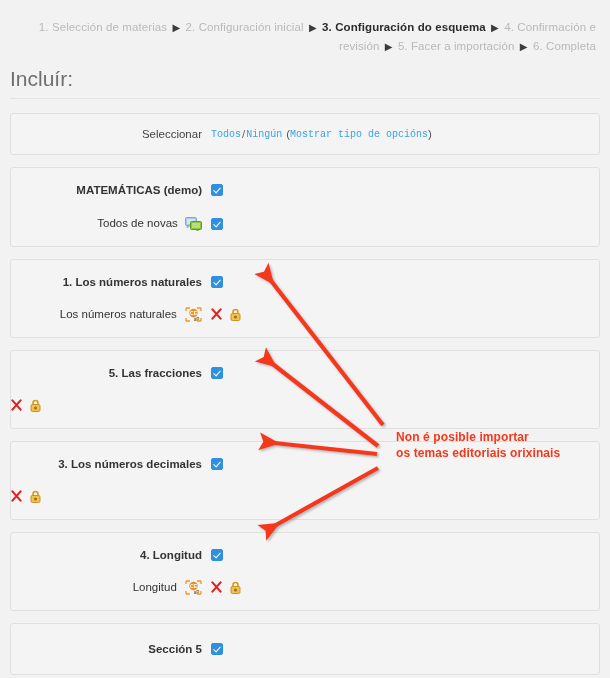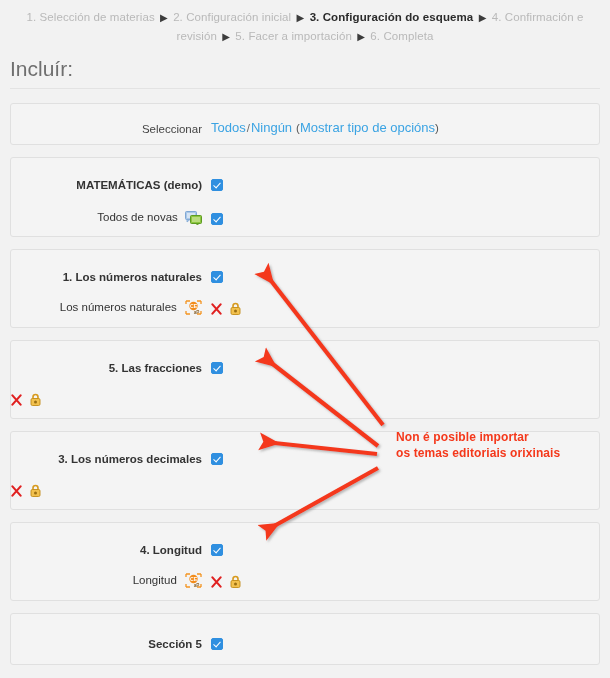--- a/index.html
+++ b/index.html
@@ -14,22 +14,22 @@
   }
   #page {
     position: relative;
     width: 610px;
     height: 678px;
     background: #f2f2f2;
   }
 
   
   .breadcrumb {
-    padding: 8px 14px 0 14px;
-    text-align: center;
+    padding: 18px 14px 0 14px;
+    text-align: right;
     font-size: 11.5px;
     line-height: 18px;
     color: #b8b8b8;
     letter-spacing: 0.1px;
   }
   .crumb { color: #b9b9b9; }
   .crumb.active { color: #2b2b2b; font-weight: bold; }
   .crumb-sep {
     color: #3c3c3c;
     font-size: 10px;
@@ -57,21 +57,21 @@
     margin: 12px 10px 0 10px;
     border: 1px solid #e0e0e0;
     border-radius: 3px;
     background: #f4f4f4;
     box-sizing: border-box;
   }
   .box.select-box { margin-top: 14px; }
 
   .frow {
     display: flex;
-    align-items: flex-end;
+    align-items: center;
     min-height: 22px;
     padding: 3px 0;
   }
   .frow .flabel {
     width: 200px;
     flex: 0 0 200px;
     text-align: right;
     padding-right: 9px;
     font-size: 11.5px;
     color: #333;
@@ -85,21 +85,22 @@
     gap: 6px;
     font-size: 11.5px;
     color: #333;
   }
 
   .select-row { padding: 9px 0 9px 0; }
   .select-row .flabel { color: #444; }
   a.link {
     color: #3aa3e3;
     text-decoration: none;
-    font-size: 13px;
+    font-size: 10px;
+    font-family: Liberation Mono, monospace;
   }
   .sep-slash { color: #6b6b6b; font-size: 11.5px; padding: 0 1px; }
   .paren { color: #555; font-size: 11.5px; }
 
   .course-box .frow { padding: 6px 0; }
   .course-box .frow:first-child { padding-top: 11px; }
   .course-box .frow:last-child { padding-bottom: 11px; }
 
   .sec-box .frow { padding: 5px 0; }
   .sec-box .frow:first-child { padding-top: 11px; }

